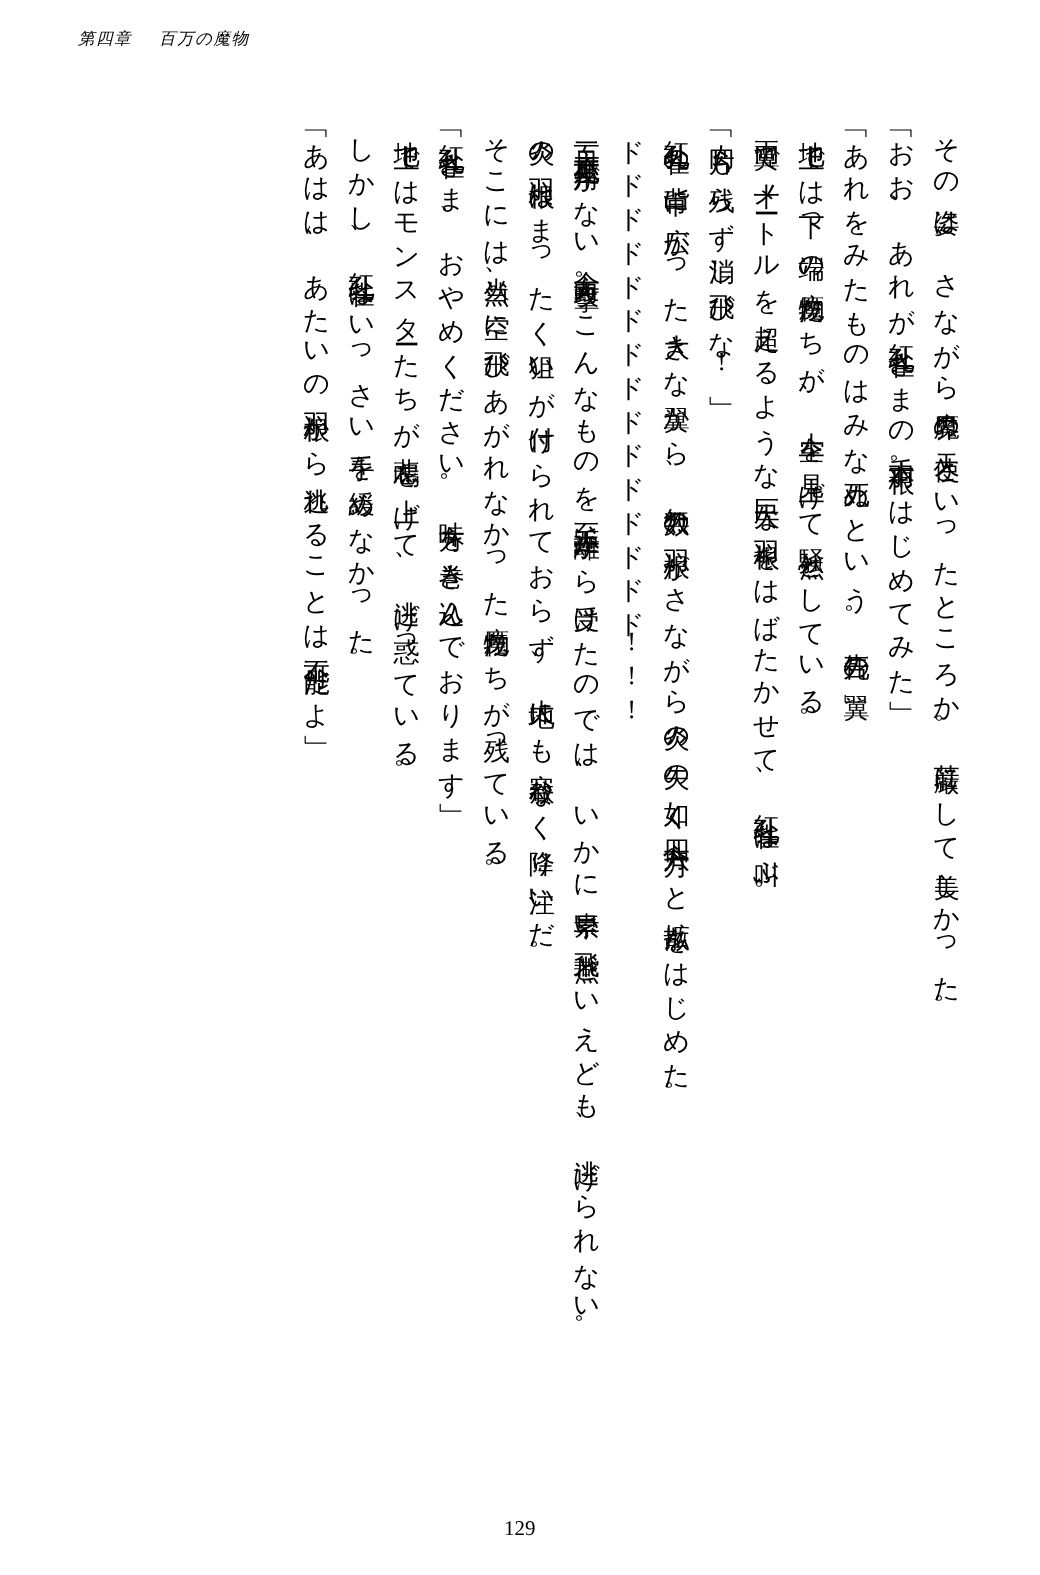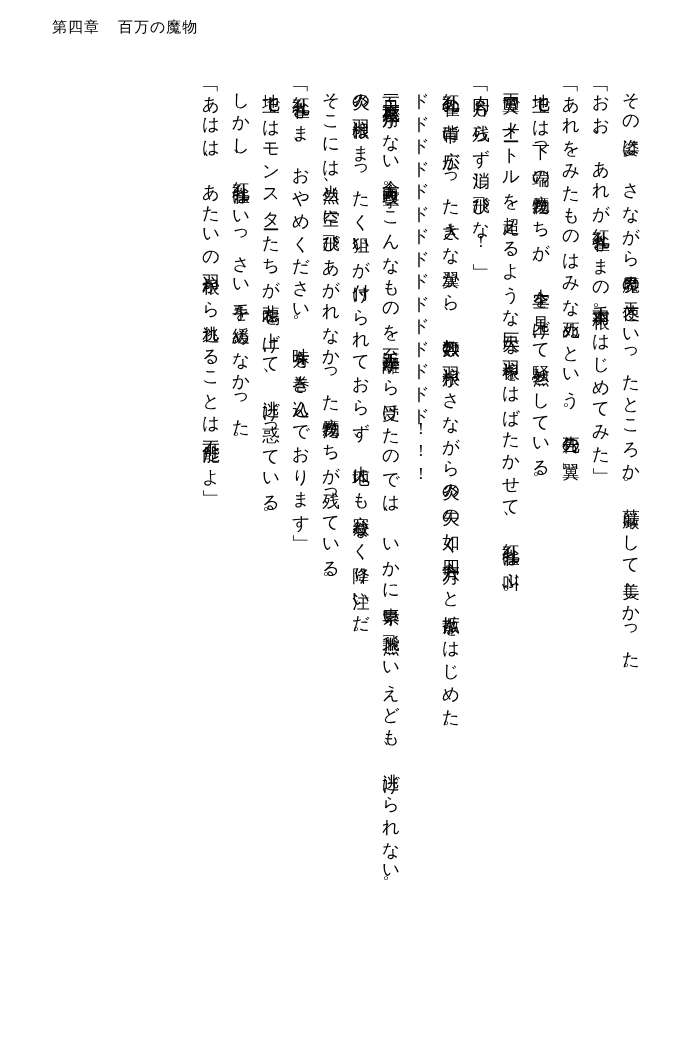--- a/index.html
+++ b/index.html
@@ -23,24 +23,25 @@
     width: 693px;
     height: 1050px;
     box-sizing: border-box;
   }
 
   
   .header {
     position: absolute;
     top: 18px;
     left: 52px;
-    font-size: 15px;
+    font-size: 11px;
     letter-spacing: 1px;
     white-space: nowrap;
     font-family: "Liberation Serif", "DejaVu Serif", serif;
+    font-style: italic;
   }
   .header .ch-num {
     margin-right: 18px;
   }
 
   
   .body-block {
     position: absolute;
     top: 62px;
     right: 54px;
@@ -100,14 +101,15 @@
     <div class="col indent">ドドドドドドドドドドドドドドド!!!</div>
     <div class="col indent">三百六十度死角がない全方向攻撃。こんなものを至近距離から受けたのでは、いかに素早い飛燕といえども、逃げられない。</div>
     <div class="col indent">炎の羽根はまったく狙いが付けられておらず、大地にも容赦なく降り注いだ。</div>
     <div class="col indent">そこには当然、空に飛びあがれなかった魔物たちが残っている。</div>
     <div class="col indent">「紅孔雀さま、おやめください。味方を巻き込んでおります」</div>
     <div class="col indent">地上ではモンスターたちが悲鳴を上げて、逃げ惑っている。</div>
     <div class="col indent">しかし、紅孔雀はいっさい手を緩めなかった。</div>
     <div class="col indent">「あはは、あたいの羽根から逃れることは不可能だよ」</div>
   </div>
 
+  <div class="page-number">129</div>
 
 </div>
 
 </body></html>

